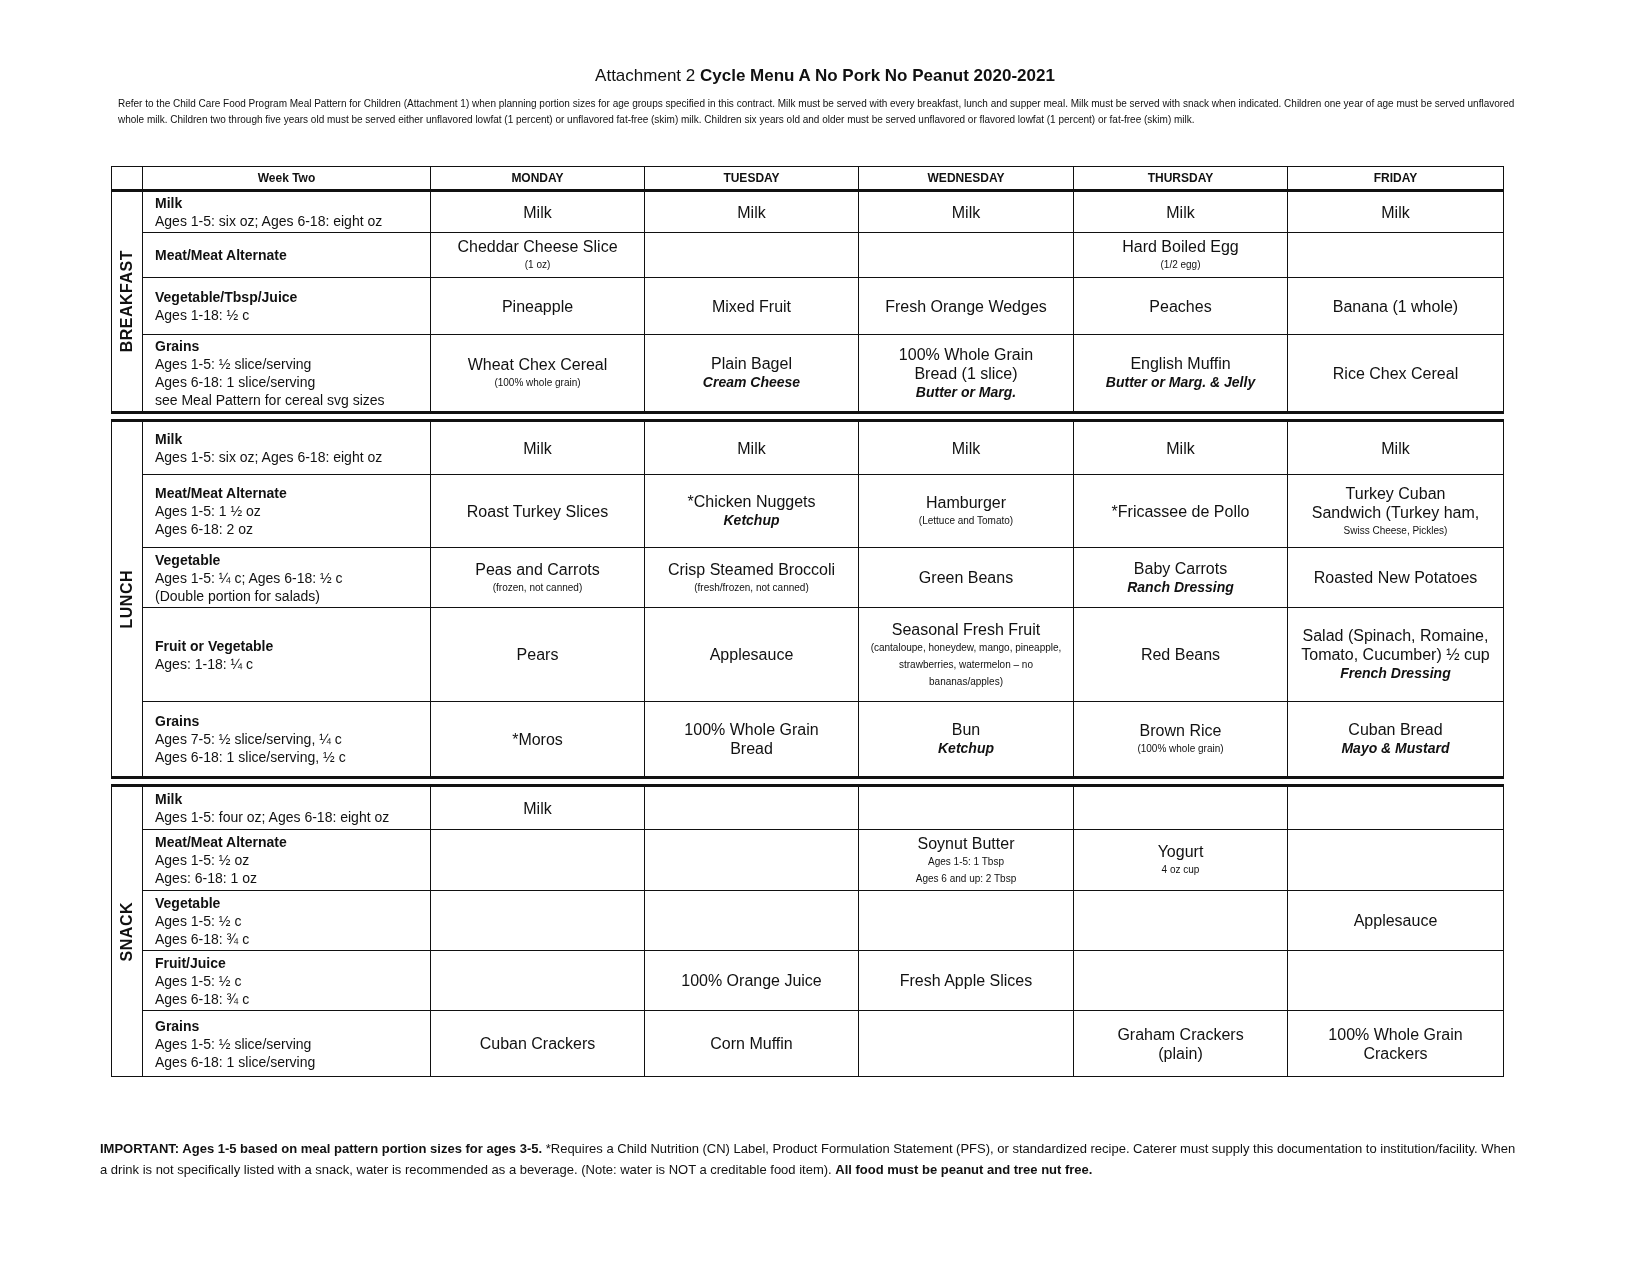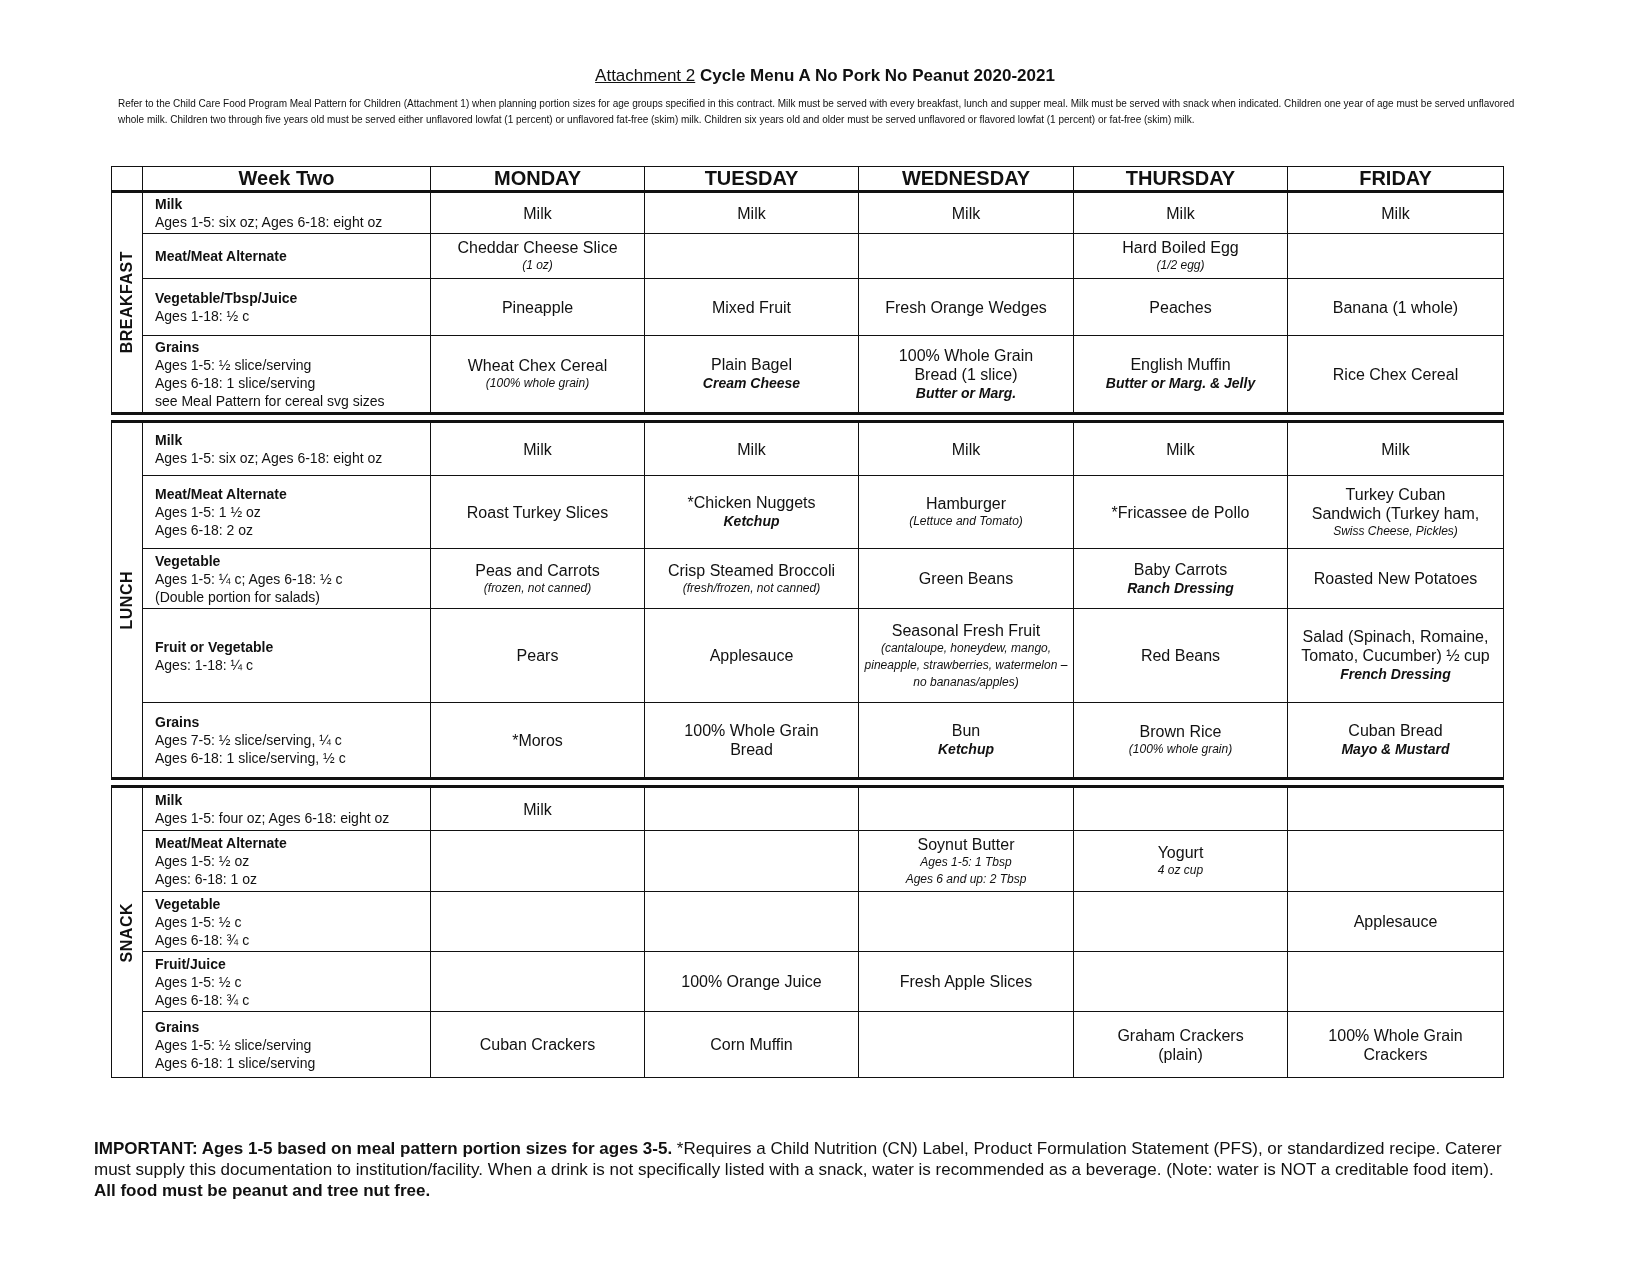--- a/index.html
+++ b/index.html
@@ -1,35 +1,35 @@
 <!DOCTYPE html>
 <html><head>
 <meta charset="utf-8">
 <style>
   html, body { margin:0; padding:0; background:#ffffff; }
   body { width:1650px; height:1275px; position:relative; overflow:hidden;
          font-family:"Liberation Sans", sans-serif; color:#111; }
   .title { position:absolute; top:66px; left:0; width:1650px; text-align:center; font-size:17px; }
-  .title .att { text-decoration:underline; font-weight:normal; }
+  .title .att { font-weight:normal; }
   .title .main { font-weight:bold; }
   .intro { position:absolute; top:96px; left:118px; width:1400px; font-size:10px; line-height:16px; }
   table.menu { position:absolute; top:166px; left:111px; width:1392px; border-collapse:collapse; table-layout:fixed; }
   table.menu td, table.menu th { border:1.5px solid #111; padding:0; vertical-align:middle; }
-  table.menu th { font-size:20px; font-weight:bold; height:22px; border-bottom:3px solid #111; }
+  table.menu th { font-size:12px; font-weight:bold; height:22px; border-bottom:3px solid #111; }
   .sec { width:31px; position:relative; }
   .sec-label { writing-mode:vertical-rl; transform:rotate(180deg); font-weight:bold; font-size:16px; letter-spacing:0.5px; margin:0 auto; }
   .req { padding:2px 6px 2px 12px !important; font-size:14px; line-height:18px; text-align:left; }
   .req .h { font-weight:bold; display:block; }
   .req .s { display:block; }
   .cell { text-align:center; font-size:16px; line-height:19px; padding:2px 4px !important; }
-  .cell .sub { display:block; font-size:12px; line-height:17px;font-style:italic; }
+  .cell .sub { display:block; font-size:10px; line-height:17px; }
   .cell .cond { display:block; font-size:14px; font-weight:bold; font-style:italic; }
   .cell .main { display:block; }
   tr.sep td { height:5px; border-left:none; border-right:none; padding:0; border-top:3px solid #111; border-bottom:3px solid #111; }
-  .footer { position:absolute; top:1138px; left:94px; width:1420px; font-size:17px; line-height:21px; }
+  .footer { position:absolute; top:1138px; left:100px; width:1420px; font-size:13px; line-height:21px; }
   .footer b { font-weight:bold; }
 </style>
 </head>
 <body>
 
 <div class="title">
   <span class="att">Attachment 2</span>
   <span class="main">Cycle Menu A No Pork No Peanut 2020-2021</span>
 </div>
 

